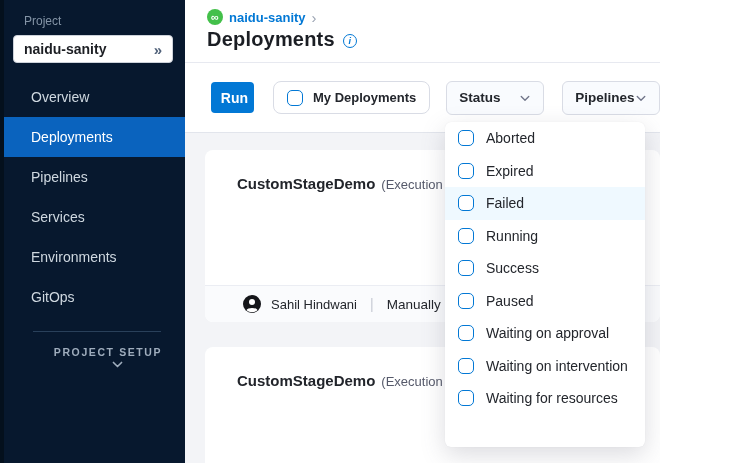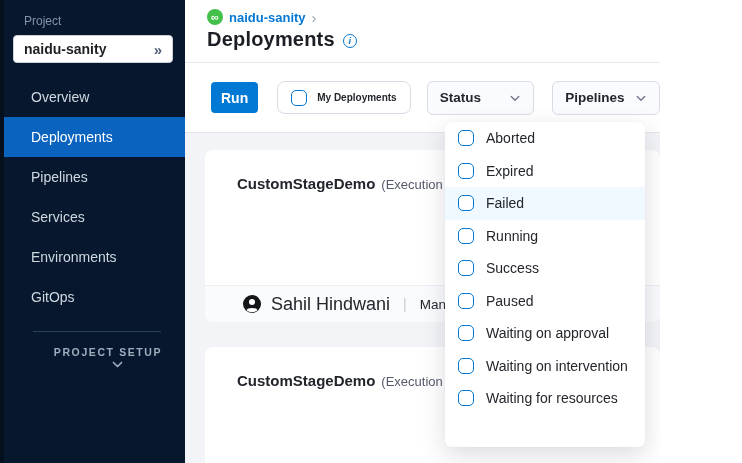--- a/index.html
+++ b/index.html
@@ -35,47 +35,47 @@
   .title-row{display:flex;align-items:center;gap:8px;margin-top:3px;}
   .page-title{font-size:20px;font-weight:bold;color:#1b1e24;letter-spacing:.2px;}
   .info-icon{width:14px;height:14px;box-sizing:border-box;border:1.5px solid #0278d5;border-radius:50%;
              color:#0278d5;font-size:9px;font-weight:bold;font-style:italic;
              display:flex;align-items:center;justify-content:center;margin-top:2px;}
 
   
   .toolbar{height:70px;box-sizing:border-box;border-bottom:1px solid #e2e5ec;
            display:flex;align-items:center;background:#fff;}
   .run-btn{margin-left:26px;width:56px;height:31px;background:#0278d5;border:none;border-radius:4px;
-           color:#fff;font-weight:bold;font-size:14px;cursor:pointer;font-family:inherit;}
+           color:#fff;font-weight:bold;font-size:14px;cursor:pointer;font-family:inherit;text-align:right;}
   .chip{margin-left:19px;height:33px;box-sizing:border-box;border:1px solid #d9dce5;border-radius:8px;
         background:#fff;display:flex;align-items:center;gap:10px;padding:0 13px;cursor:pointer;}
   .checkbox{width:16px;height:16px;box-sizing:border-box;border:1.7px solid #0278d5;border-radius:5px;
             background:#fff;flex:0 0 auto;}
-  .chip-label{font-size:10px;font-weight:bold;color:#23262c;white-space:nowrap;}
+  .chip-label{font-size:13px;font-weight:bold;color:#23262c;white-space:nowrap;}
   .select{height:31px;width:128px;box-sizing:border-box;border:1px solid #d9dce5;border-radius:6px;
           background:#f9fbfe;display:flex;align-items:center;justify-content:space-between;
           padding:16px 12px;cursor:pointer;}
   .select-status{margin-left:16px;}
   .select-pipelines{margin-left:18px;}
   .select-label{font-size:13.5px;font-weight:bold;color:#23262c;}
   .chev-icon{color:#717589;display:flex;}
 
   
   .content{position:absolute;top:133px;left:0;right:0;bottom:0;background:#f3f4f7;overflow:hidden;}
   .card{margin-left:20px;background:#fff;border-radius:8px;position:relative;}
   .card1{margin-top:17px;height:172px;}
   .card2{margin-top:25px;height:150px;border-radius:8px 8px 0 0;}
   .card-title-row{padding:25px 0 0 32px;display:flex;align-items:baseline;gap:6px;white-space:nowrap;overflow:hidden;}
   .card-name{font-size:15px;font-weight:bold;color:#22252b;}
   .card-sub{font-size:13px;color:#55596a;}
   .card-footer{position:absolute;left:0;right:0;bottom:0;height:37px;background:#fafbfd;
                border-top:1px solid #ebedf3;border-radius:0 0 8px 8px;
                display:flex;align-items:center;padding-left:38px;gap:10px;box-sizing:border-box;}
   .avatar{width:18px;height:18px;flex:0 0 auto;}
-  .footer-name{font-size:18px;color:#23262c;}
+  .footer-name{font-size:13px;color:#23262c;}
   .footer-sep{color:#c7cad4;font-size:14px;margin:0 3px;}
   .footer-trigger{font-size:13.5px;color:#23262c;}
 
   
   .menu{position:absolute;left:260px;top:122px;width:200px;height:325px;background:#fff;border-radius:6px;
         box-shadow:0 0 1px rgba(40,41,61,.1),0 8px 24px rgba(96,97,112,.22);z-index:40;overflow:hidden;}
   .menu-item{height:32.5px;display:flex;align-items:center;gap:12px;padding-left:13px;
              font-size:14px;color:#23262c;cursor:pointer;}
   .menu-item.highlighted{background:#eff9ff;}
 </style>

